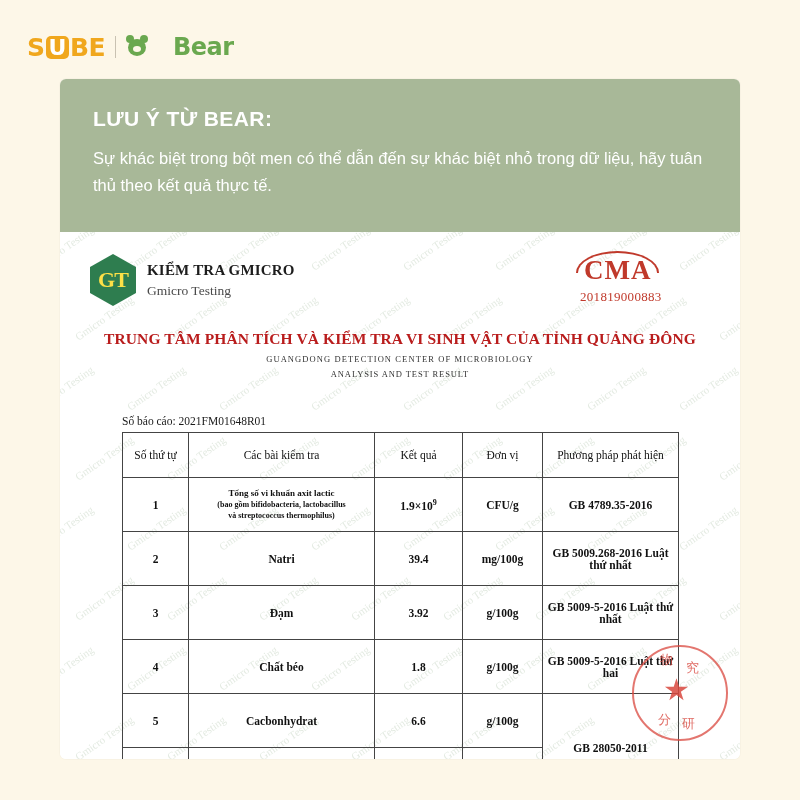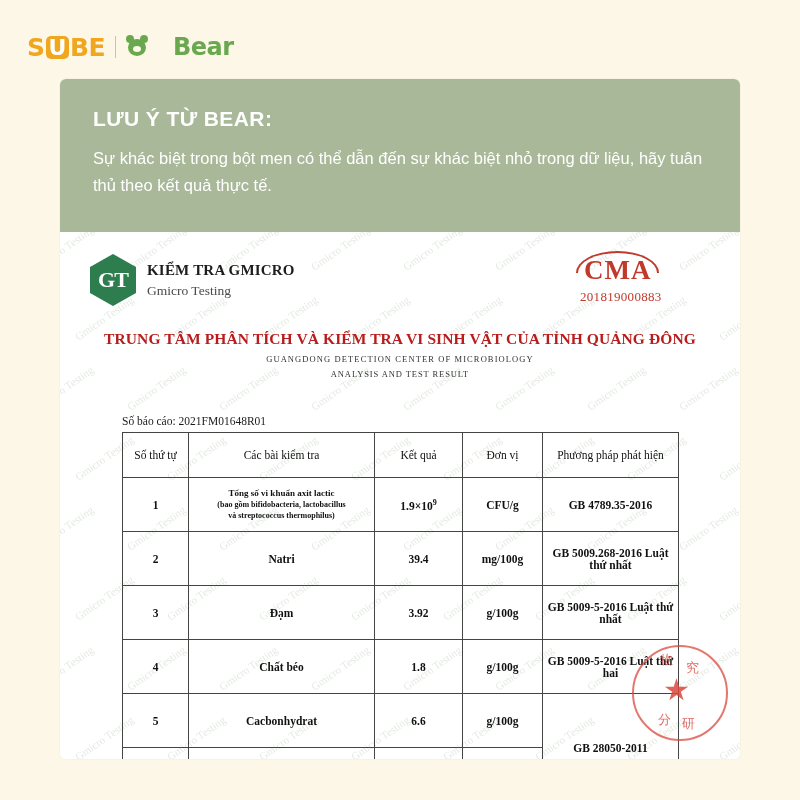--- a/index.html
+++ b/index.html
@@ -162,21 +162,21 @@
     left: 30px;
     top: 22px;
     display: flex;
     align-items: center;
   }
   .hex {
     width: 46px;
     height: 52px;
     background: #2e7d4f;
     clip-path: polygon(50% 0%, 100% 25%, 100% 75%, 50% 100%, 0% 75%, 0% 25%);
-    color: #ffffff;
+    color: #fde047;
     font-family: "Liberation Serif", serif;
     font-weight: bold;
     font-size: 22px;
     display: flex;
     align-items: center;
     justify-content: center;
     letter-spacing: -1px;
   }
   .gmicro-text { margin-left: 11px; }
   .gmicro-text .l1 {

